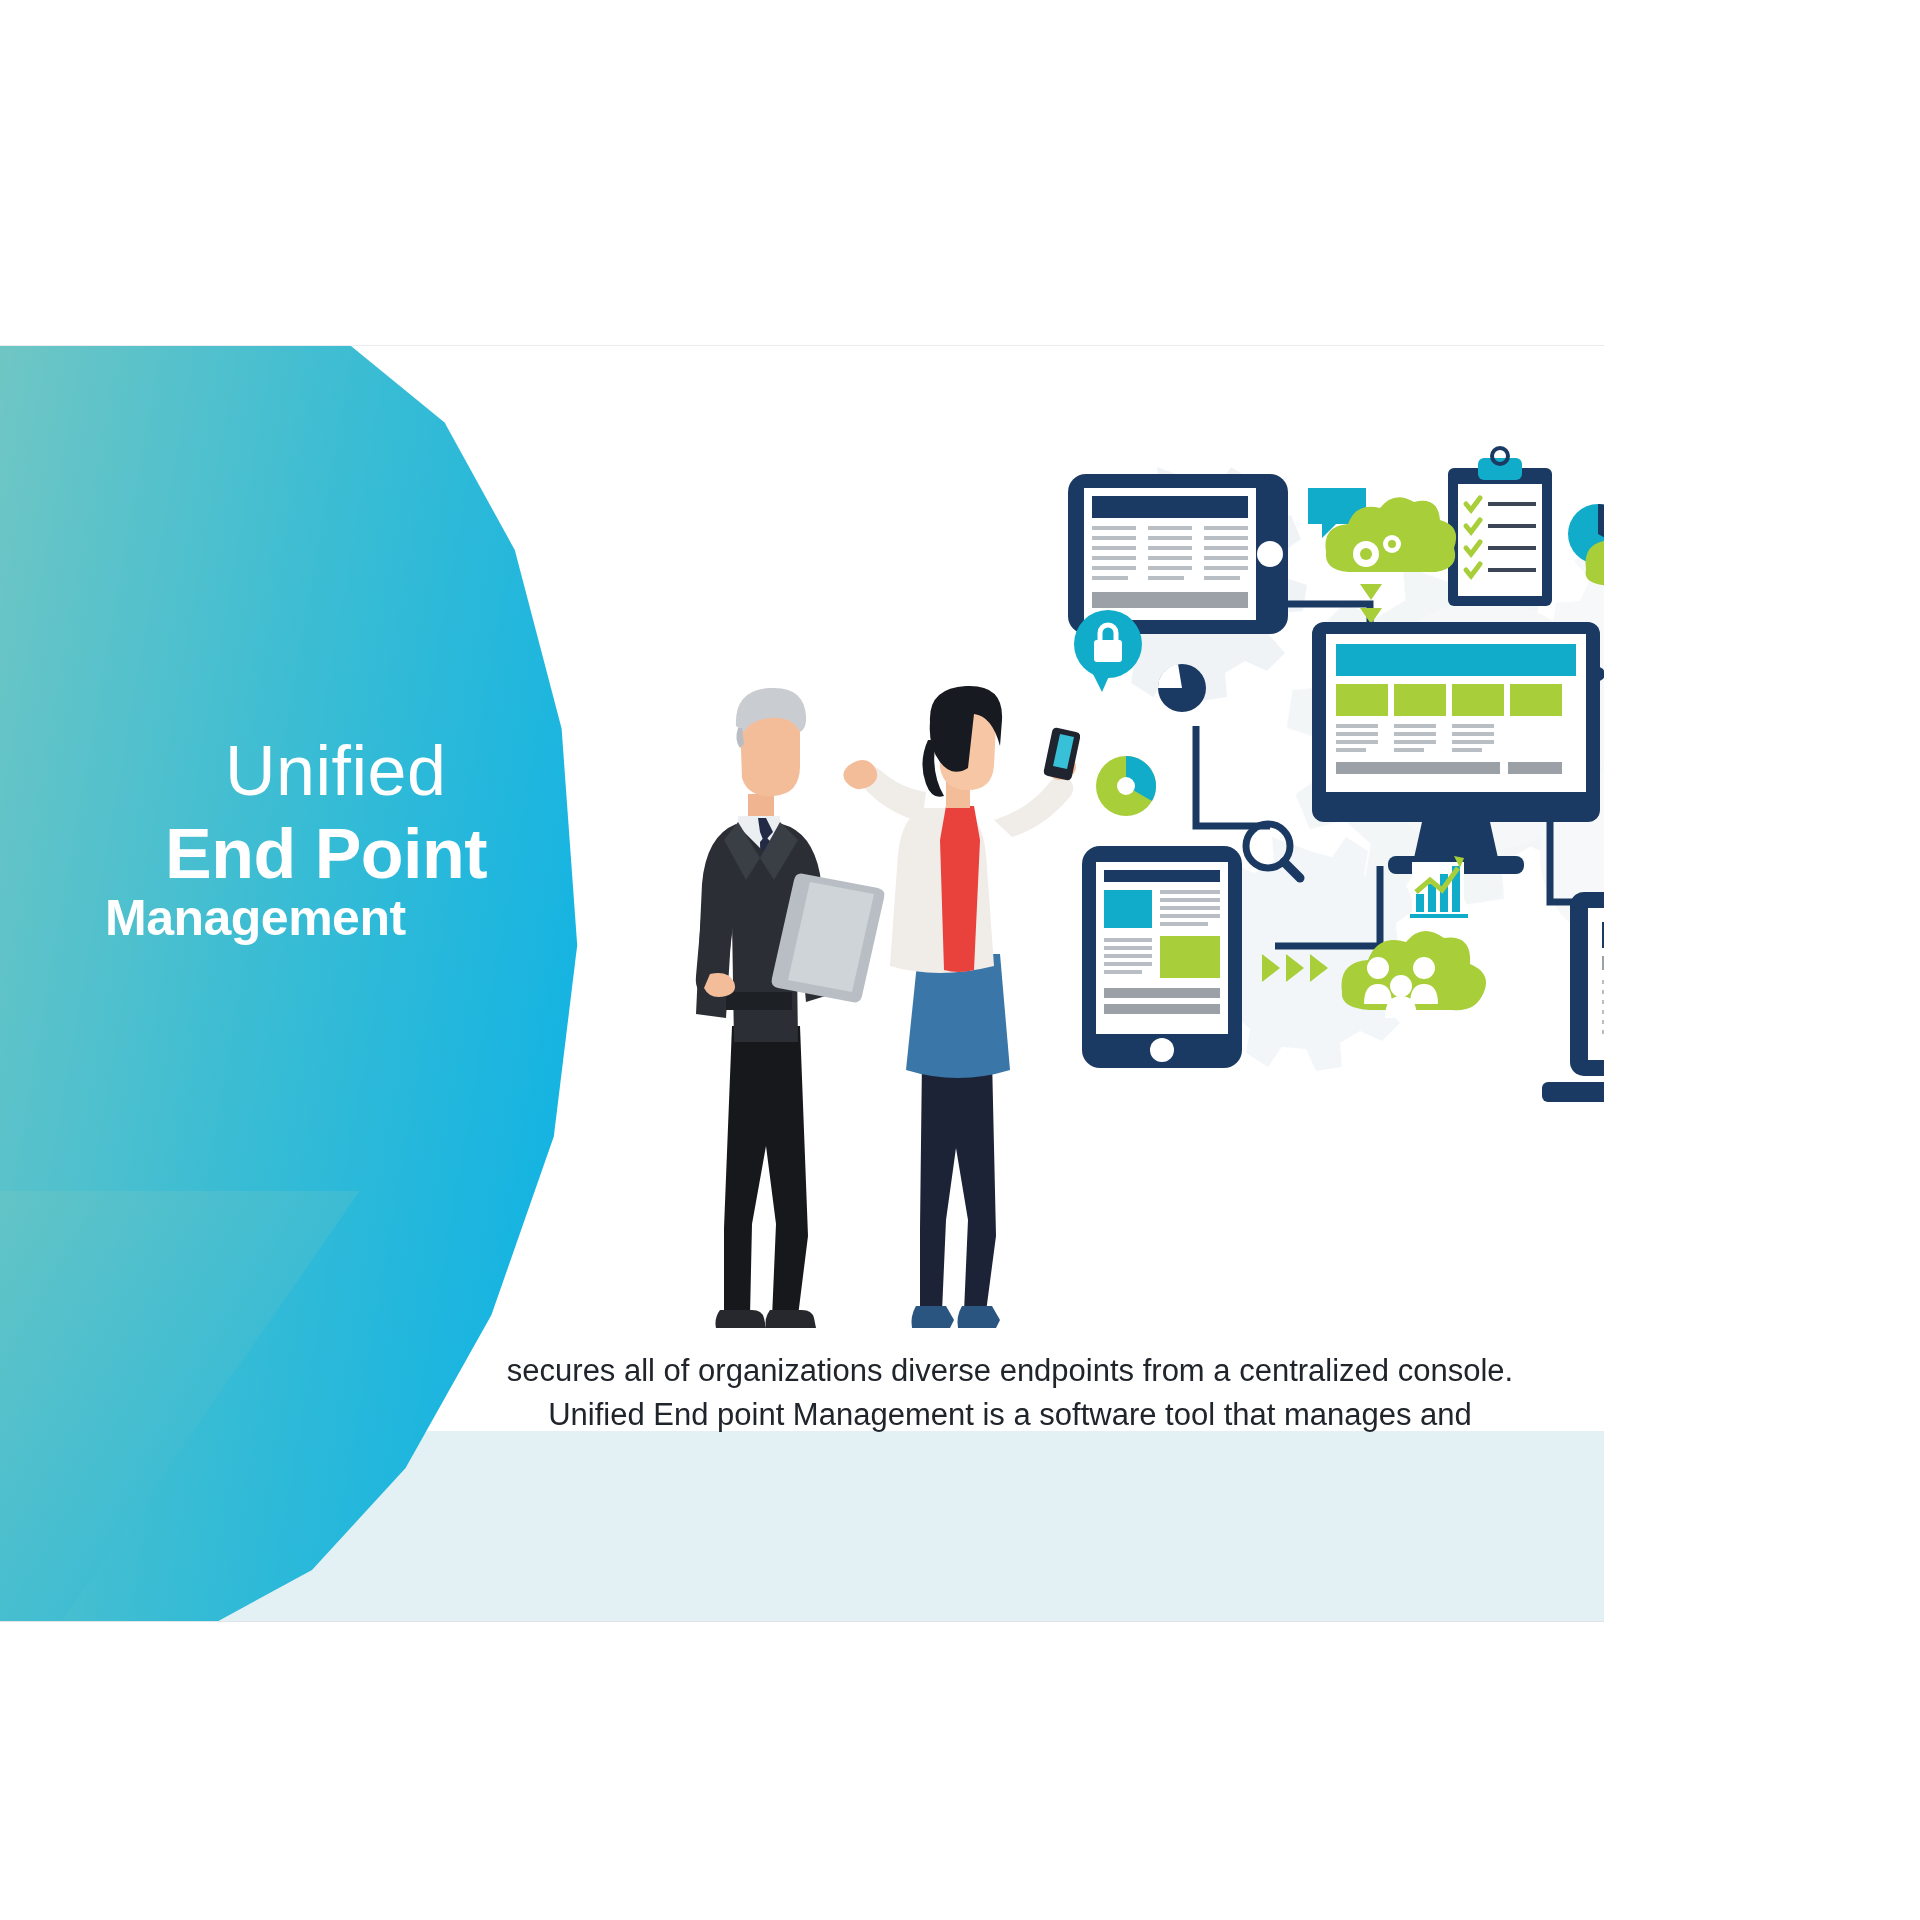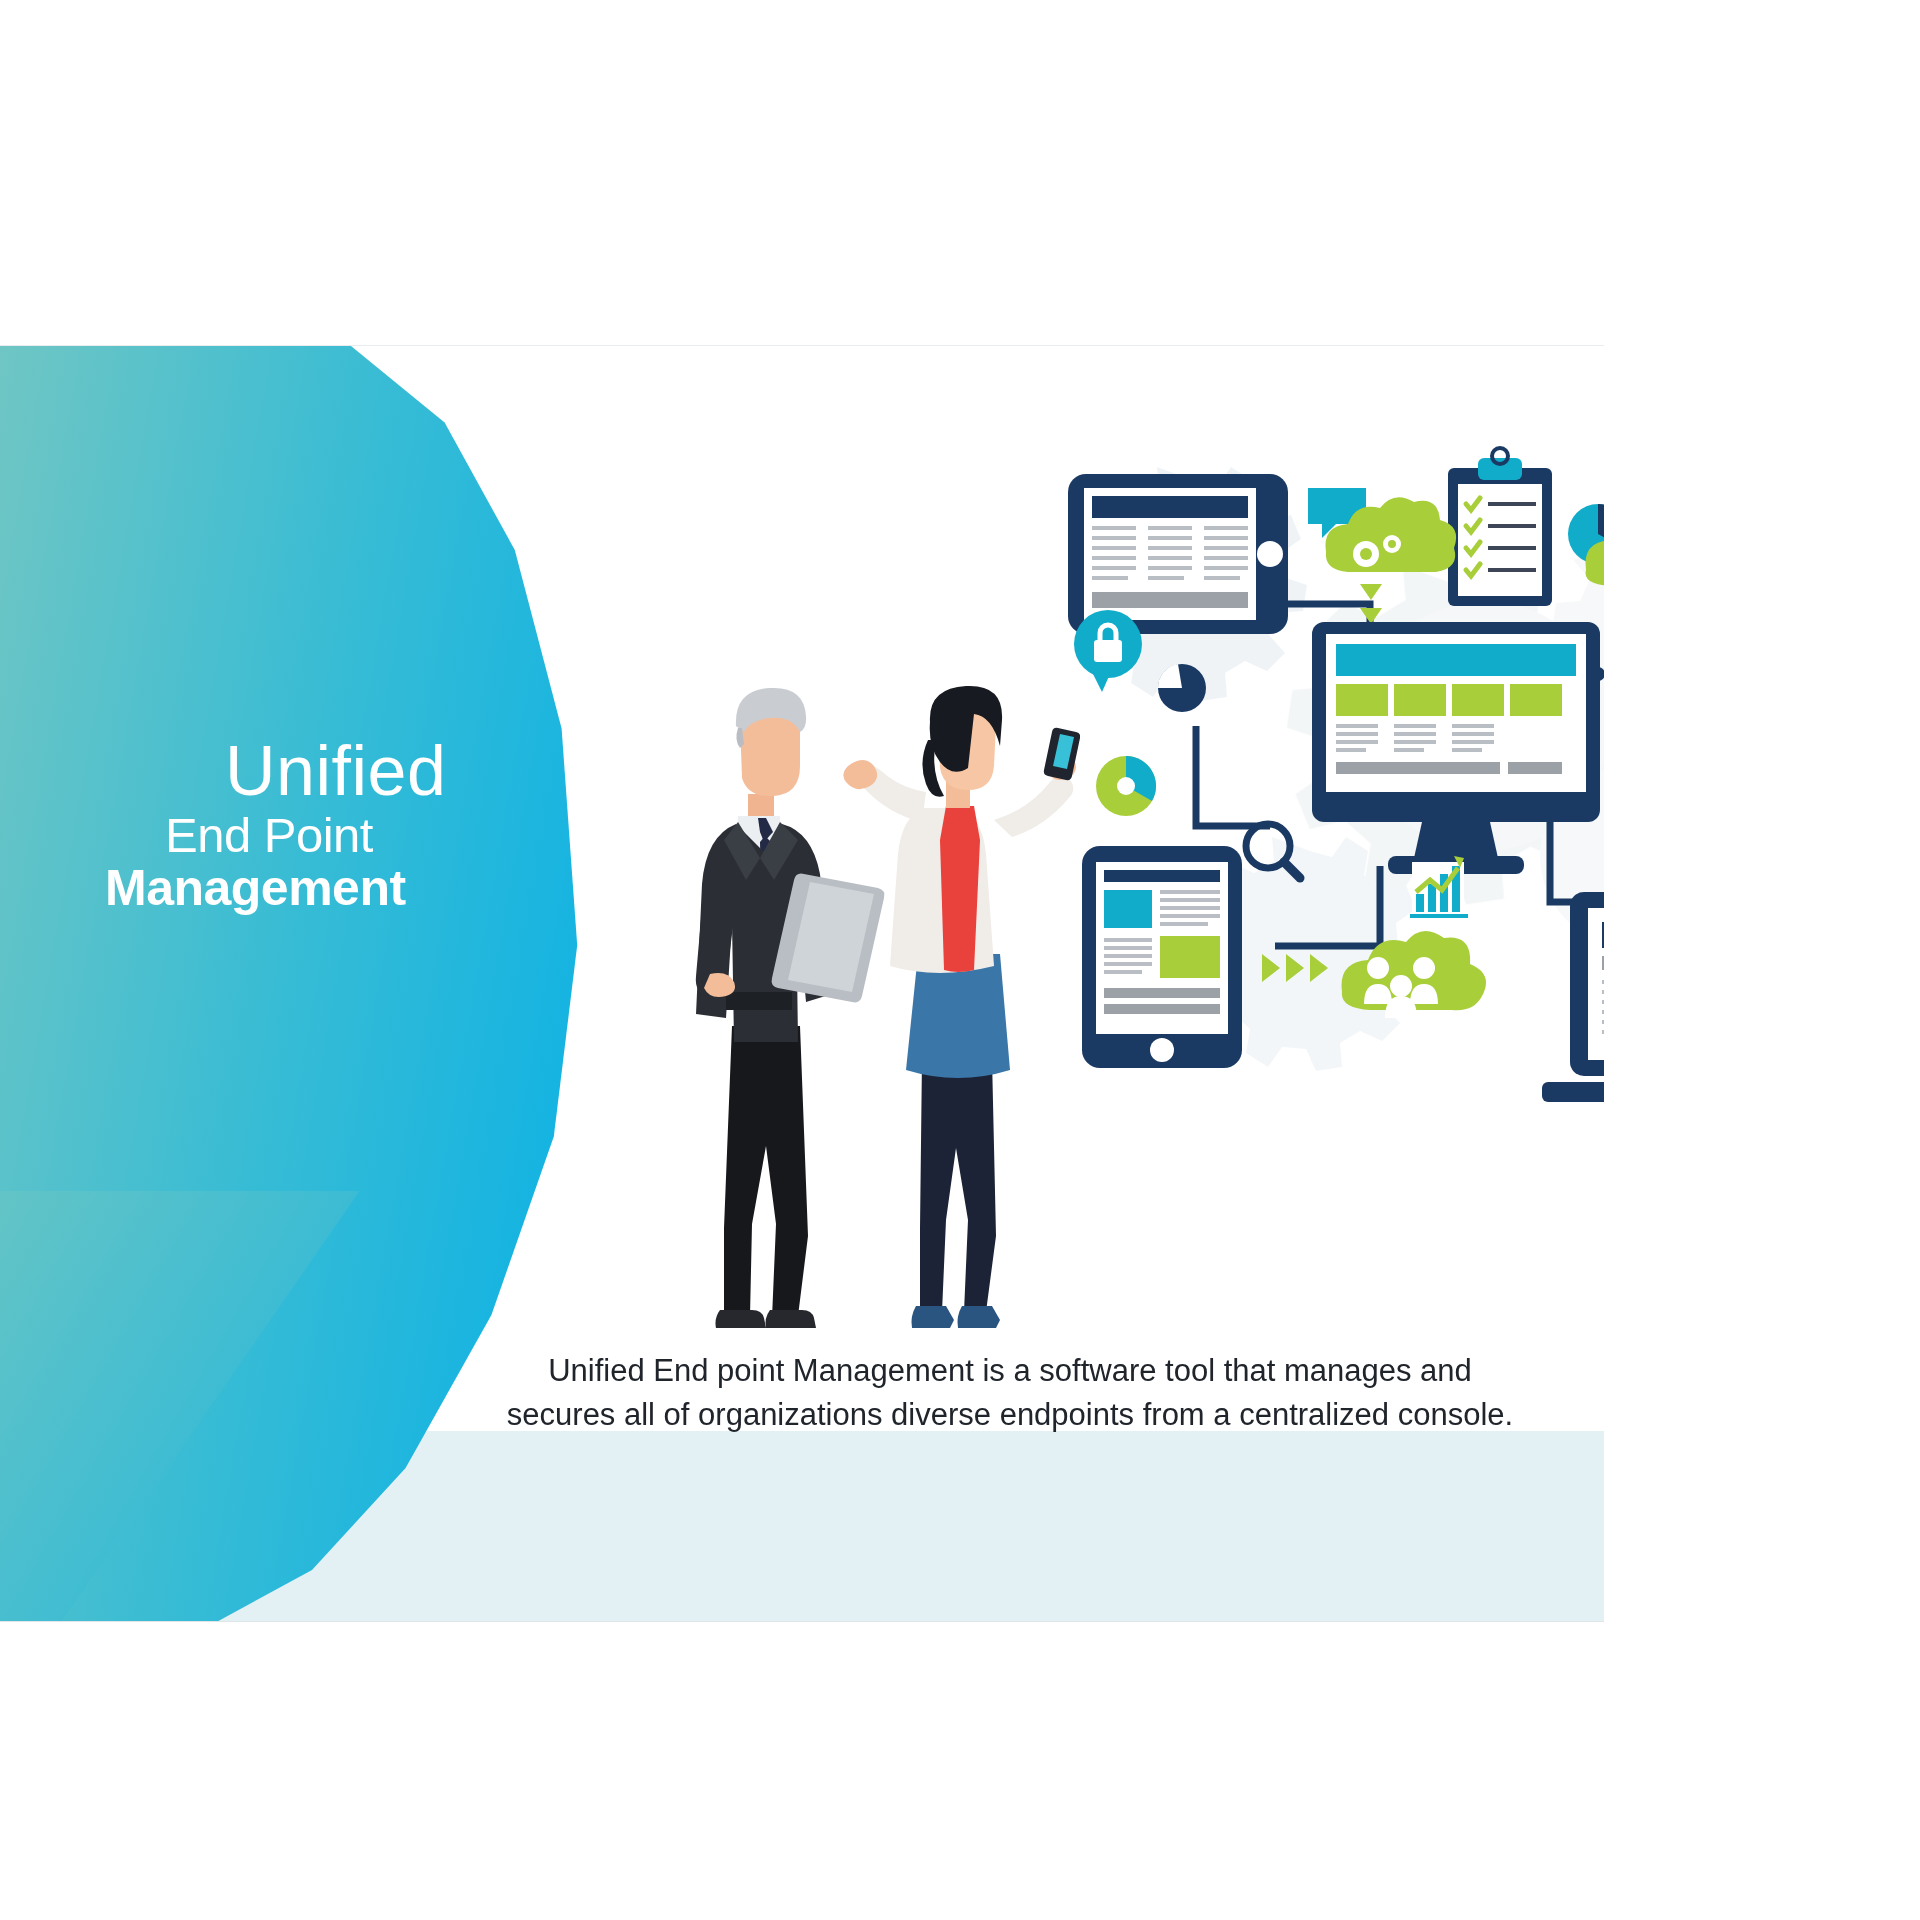--- a/index.html
+++ b/index.html
@@ -31,21 +31,21 @@
     background:linear-gradient(120deg,#63c4c6 0%,#2ab8da 60%,#0fb1e5 100%);
     clip-path:polygon(0% 0%,58% 0%,10% 100%,0% 100%);
   }
 
   
   .headline{
     position:absolute;left:105px;top:390px;width:620px;color:#ffffff;
     line-height:1.02;text-align:left;
   }
   .hl-1{font-size:70px;font-weight:300;letter-spacing:.5px;display:block;padding-left:120px;}
-  .hl-2{font-size:49px;font-weight:400;letter-spacing:-.5px;display:block;padding-left:60px;margin-top:4px;}
+  .hl-2{font-size:70px;font-weight:700;letter-spacing:-.5px;display:block;padding-left:60px;margin-top:12px;}
   .hl-3{font-size:50px;font-weight:800;letter-spacing:-.5px;display:block;padding-left:0px;margin-top:2px;}
 
   
   .caption{
     position:absolute;left:440px;top:1003px;width:1140px;
     text-align:center;color:#20242b;font-size:31px;line-height:1.42;font-weight:400;
   }
   .caption span{display:block;}
 
   
@@ -65,22 +65,22 @@
     <div class="teal-wedge"></div>
     <div class="teal-tail"></div>
 
     <div class="headline">
       <span class="hl-1">Unified</span>
       <span class="hl-2">End Point</span>
       <span class="hl-3">Management</span>
     </div>
 
     <div class="caption">
+      <span>secures all of organizations diverse endpoints from a centralized console.</span>
       <span>Unified End point Management is a software tool that manages and</span>
-      <span>secures all of organizations diverse endpoints from a centralized console.</span>
     </div>
 
     <svg class="people" viewBox="0 0 400 660">
 
       <g>
 
         <path d="M52 350 L120 350 L128 560 L118 640 L92 642 L96 548 L86 470 L72 548 L70 640 L44 640 L44 552 Z" fill="#17181c"></path>
 
         <path d="M40 634 h32 q10 0 12 8 l2 10 h-50 q-2 -10 4 -18 Z" fill="#26282d"></path>
         <path d="M90 634 h32 q10 0 12 8 l2 10 h-50 q-2 -10 4 -18 Z" fill="#26282d"></path>

